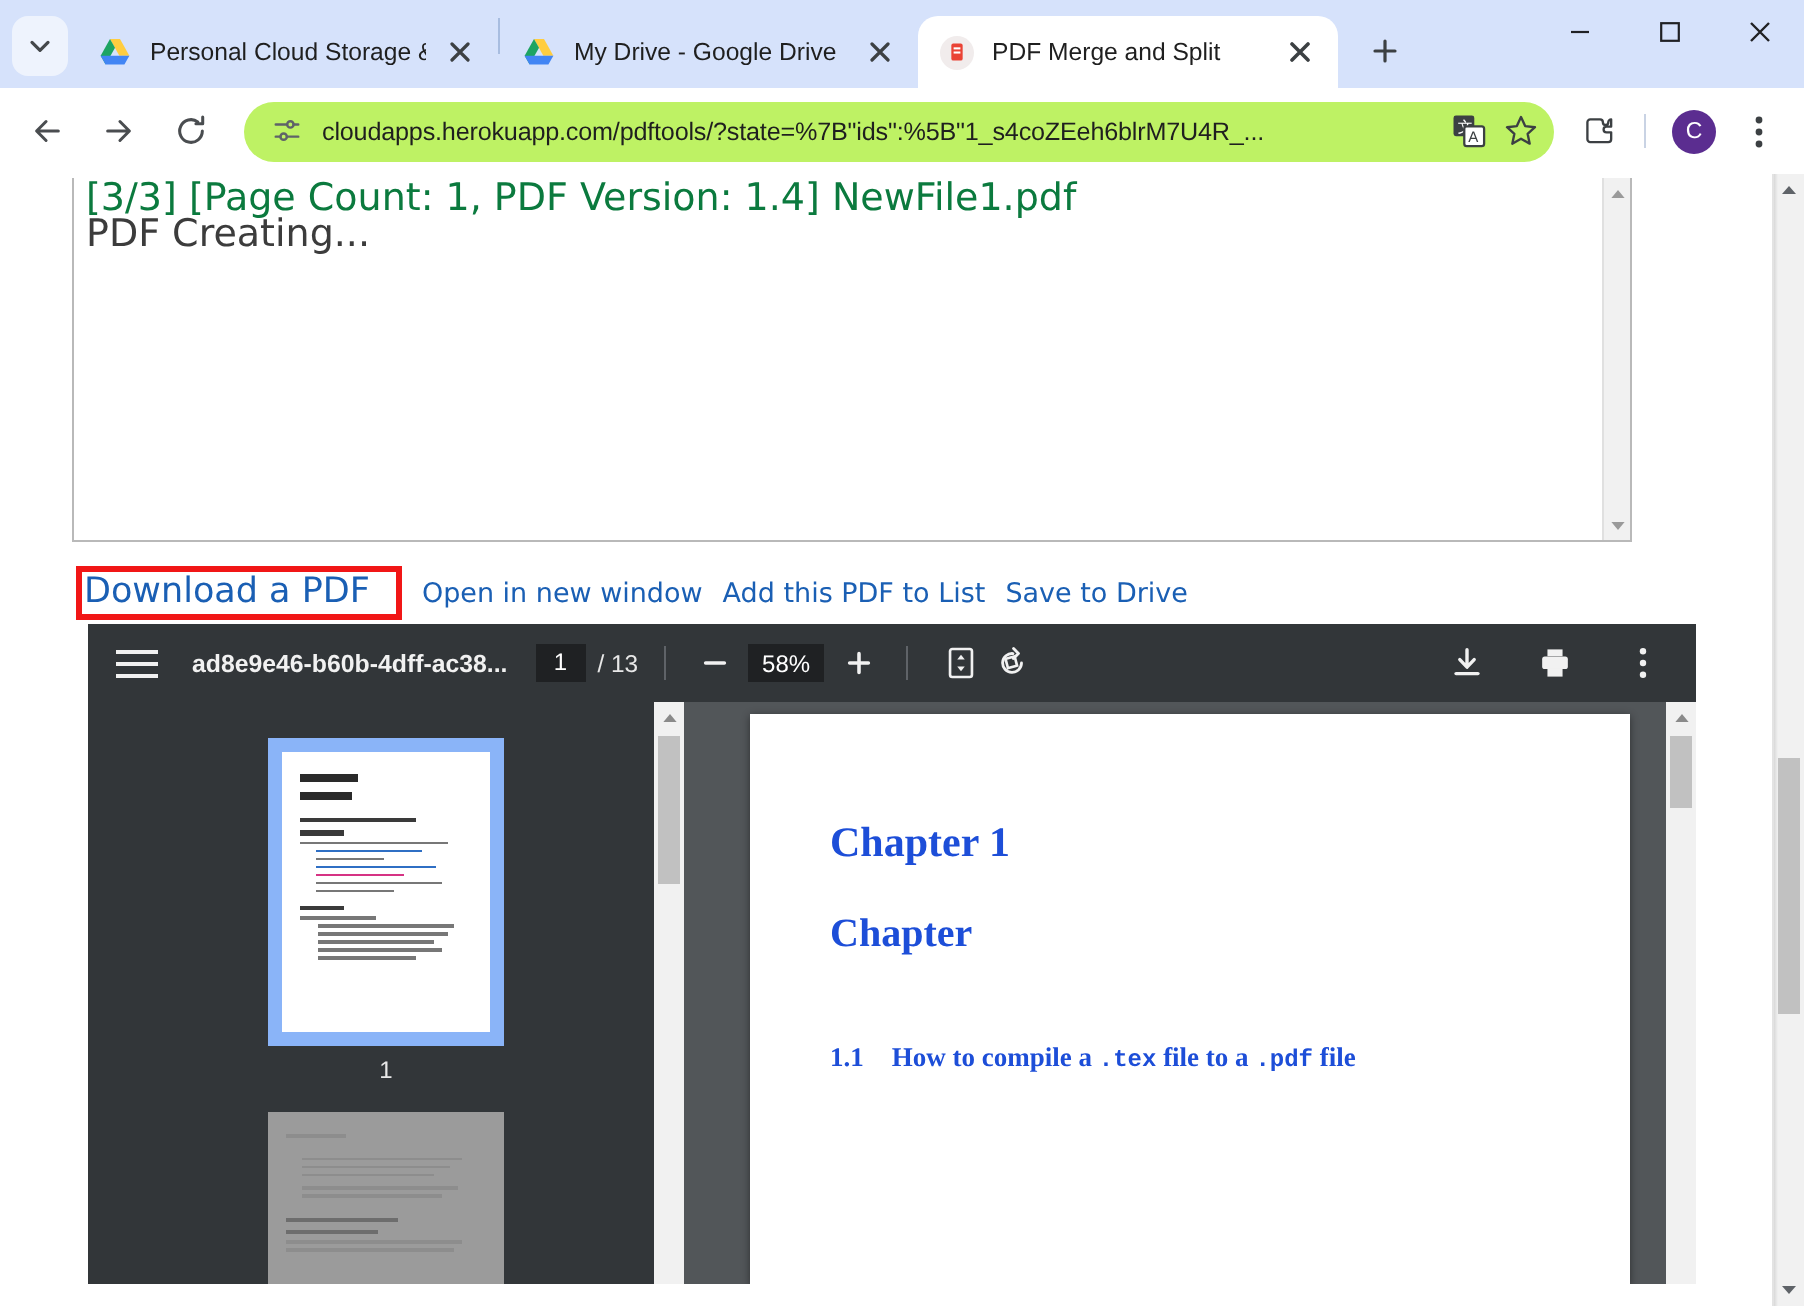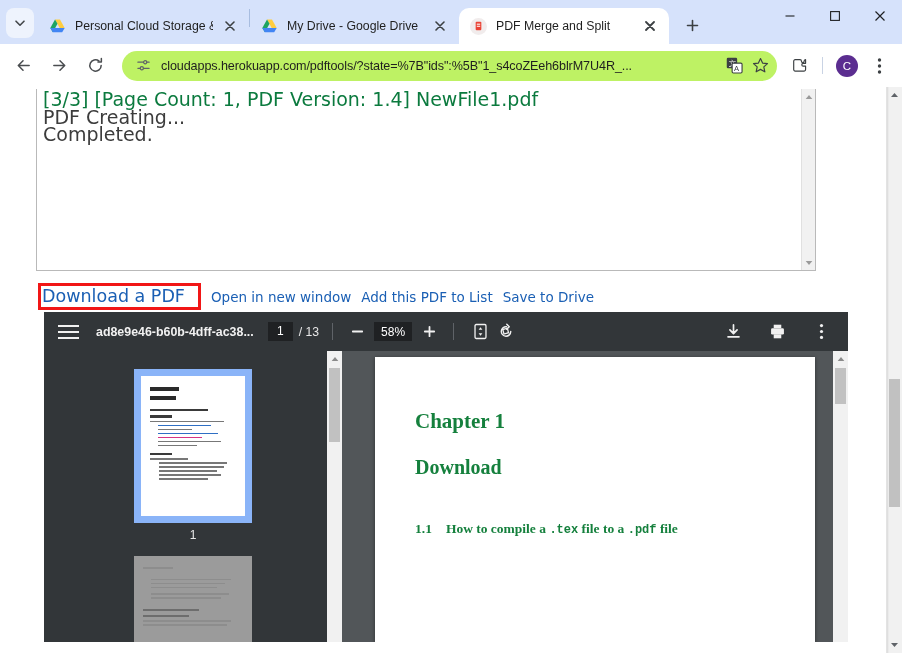--- a/index.html
+++ b/index.html
@@ -204,21 +204,21 @@
   }
   .pane-scroll .sb-arrow { position: absolute; left: 0; width: 15px; height: 15px;
                            display: flex; align-items: center; justify-content: center; }
   .pane-scroll .sb-thumb { position: absolute; left: 2px; width: 11px; background: #c1c1c1; }
 
   
   .doc-pane { flex: 1 1 auto; background: #525659; position: relative; overflow: hidden;
               display: flex; justify-content: center; }
   .doc-page {
     width: 440px; background: #fff; margin-top: 6px; position: relative;
-    padding: 52px 40px 0 40px; font-family: "Liberation Serif", serif; color: #15803d;
+    padding: 52px 40px 0 40px; font-family: "Liberation Serif", serif; color: #1d4ed8;
     box-shadow: 0 1px 4px rgba(0,0,0,.45);
   }
   .doc-ch { font-size: 21px; font-weight: bold; margin-bottom: 22px; }
   .doc-tp { font-size: 20px; font-weight: bold; margin-bottom: 42px; }
   .doc-sec { font-size: 13.5px; font-weight: bold; margin-bottom: 14px;
              display: flex; gap: 14px; text-align: center; }
   .doc-sub { font-size: 11.5px; font-weight: bold; display: flex; gap: 12px; }
   .mono { font-family: "Liberation Mono", monospace; font-size: 12px; }
 
   
@@ -383,21 +383,20 @@
     </div>
   </div>
 
   <div class="viewport">
     <div class="page">
 
       <div class="log-box">
         <div class="log-inner">
           <div class="log-line green">[3/3] [Page Count: 1, PDF Version: 1.4] NewFile1.pdf</div>
           <div class="log-line">PDF Creating...</div>
-          <div class="log-line">Completed.</div>
         </div>
         <div class="log-scroll">
           <div class="log-arrow up">
             <svg width="8" height="6" viewBox="0 0 8 6">
                 <path d="M4 1 L7.3 5 L0.7 5 Z" fill="#9a9a9a"></path>
               </svg>
           </div>
           <div class="log-arrow down">
             <svg width="8" height="6" viewBox="0 0 8 6">
                 <path d="M4 5 L0.7 1 L7.3 1 Z" fill="#9a9a9a"></path>
@@ -538,21 +537,21 @@
                     <path d="M4 1 L7.3 5 L0.7 5 Z" fill="#8a8a8a"></path>
                   </svg>
               </div>
               <div class="sb-thumb" style="top:17px;height:74px"></div>
             </div>
           </div>
 
           <div class="doc-pane">
             <div class="doc-page">
               <div class="doc-ch">Chapter 1</div>
-              <div class="doc-tp">Download</div>
+              <div class="doc-tp">Chapter</div>
               <div class="doc-sec">
                 <span>1.1</span>
                 <span>
                   <span>How to compile a</span>
                   <span class="mono">.tex</span>
                   <span>file to a</span>
                   <span class="mono">.pdf</span>
                   <span>file</span>
                 </span>
               </div>

